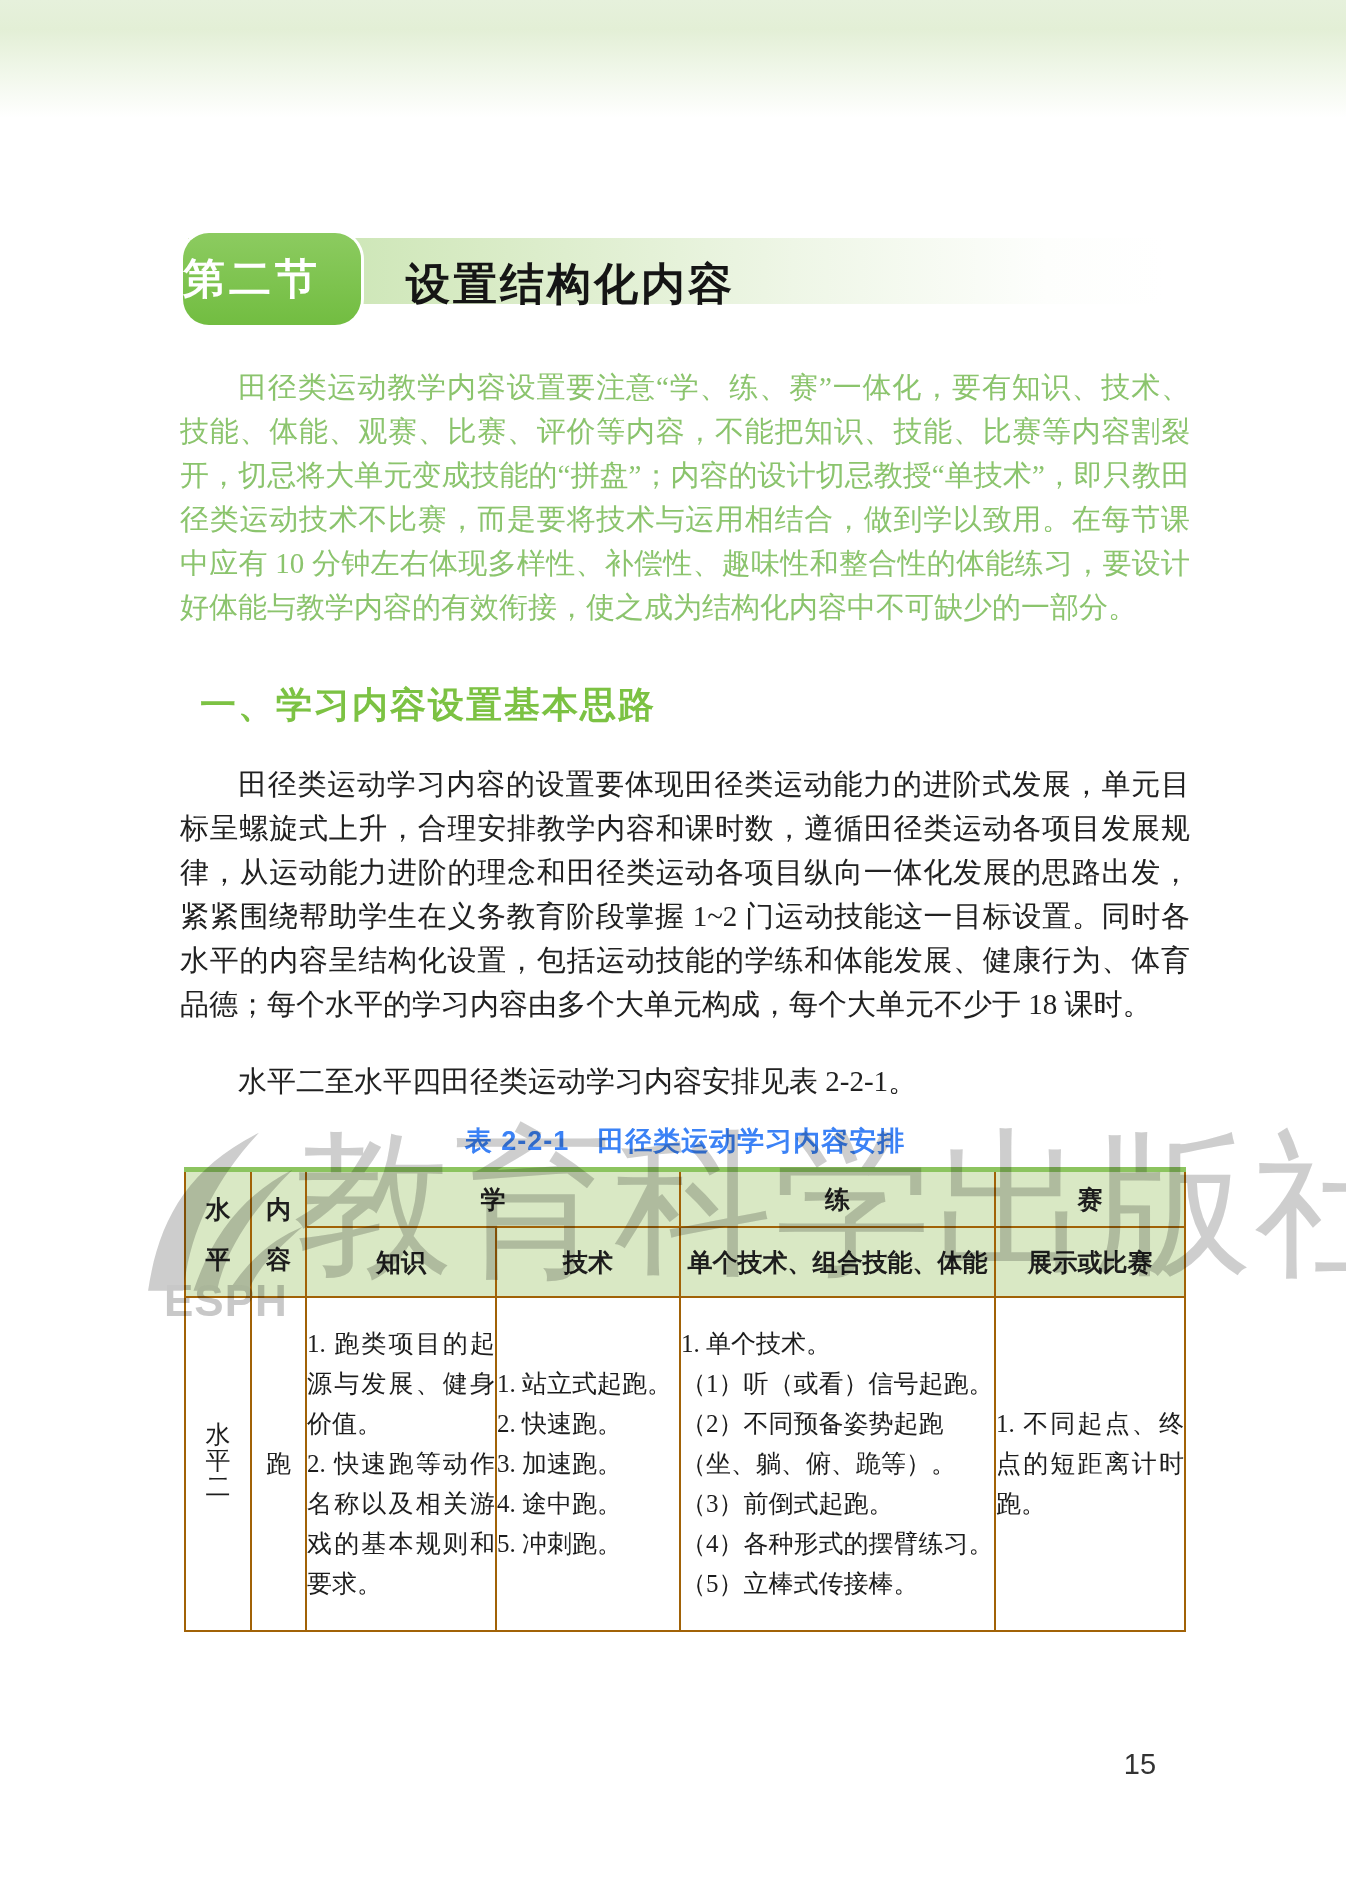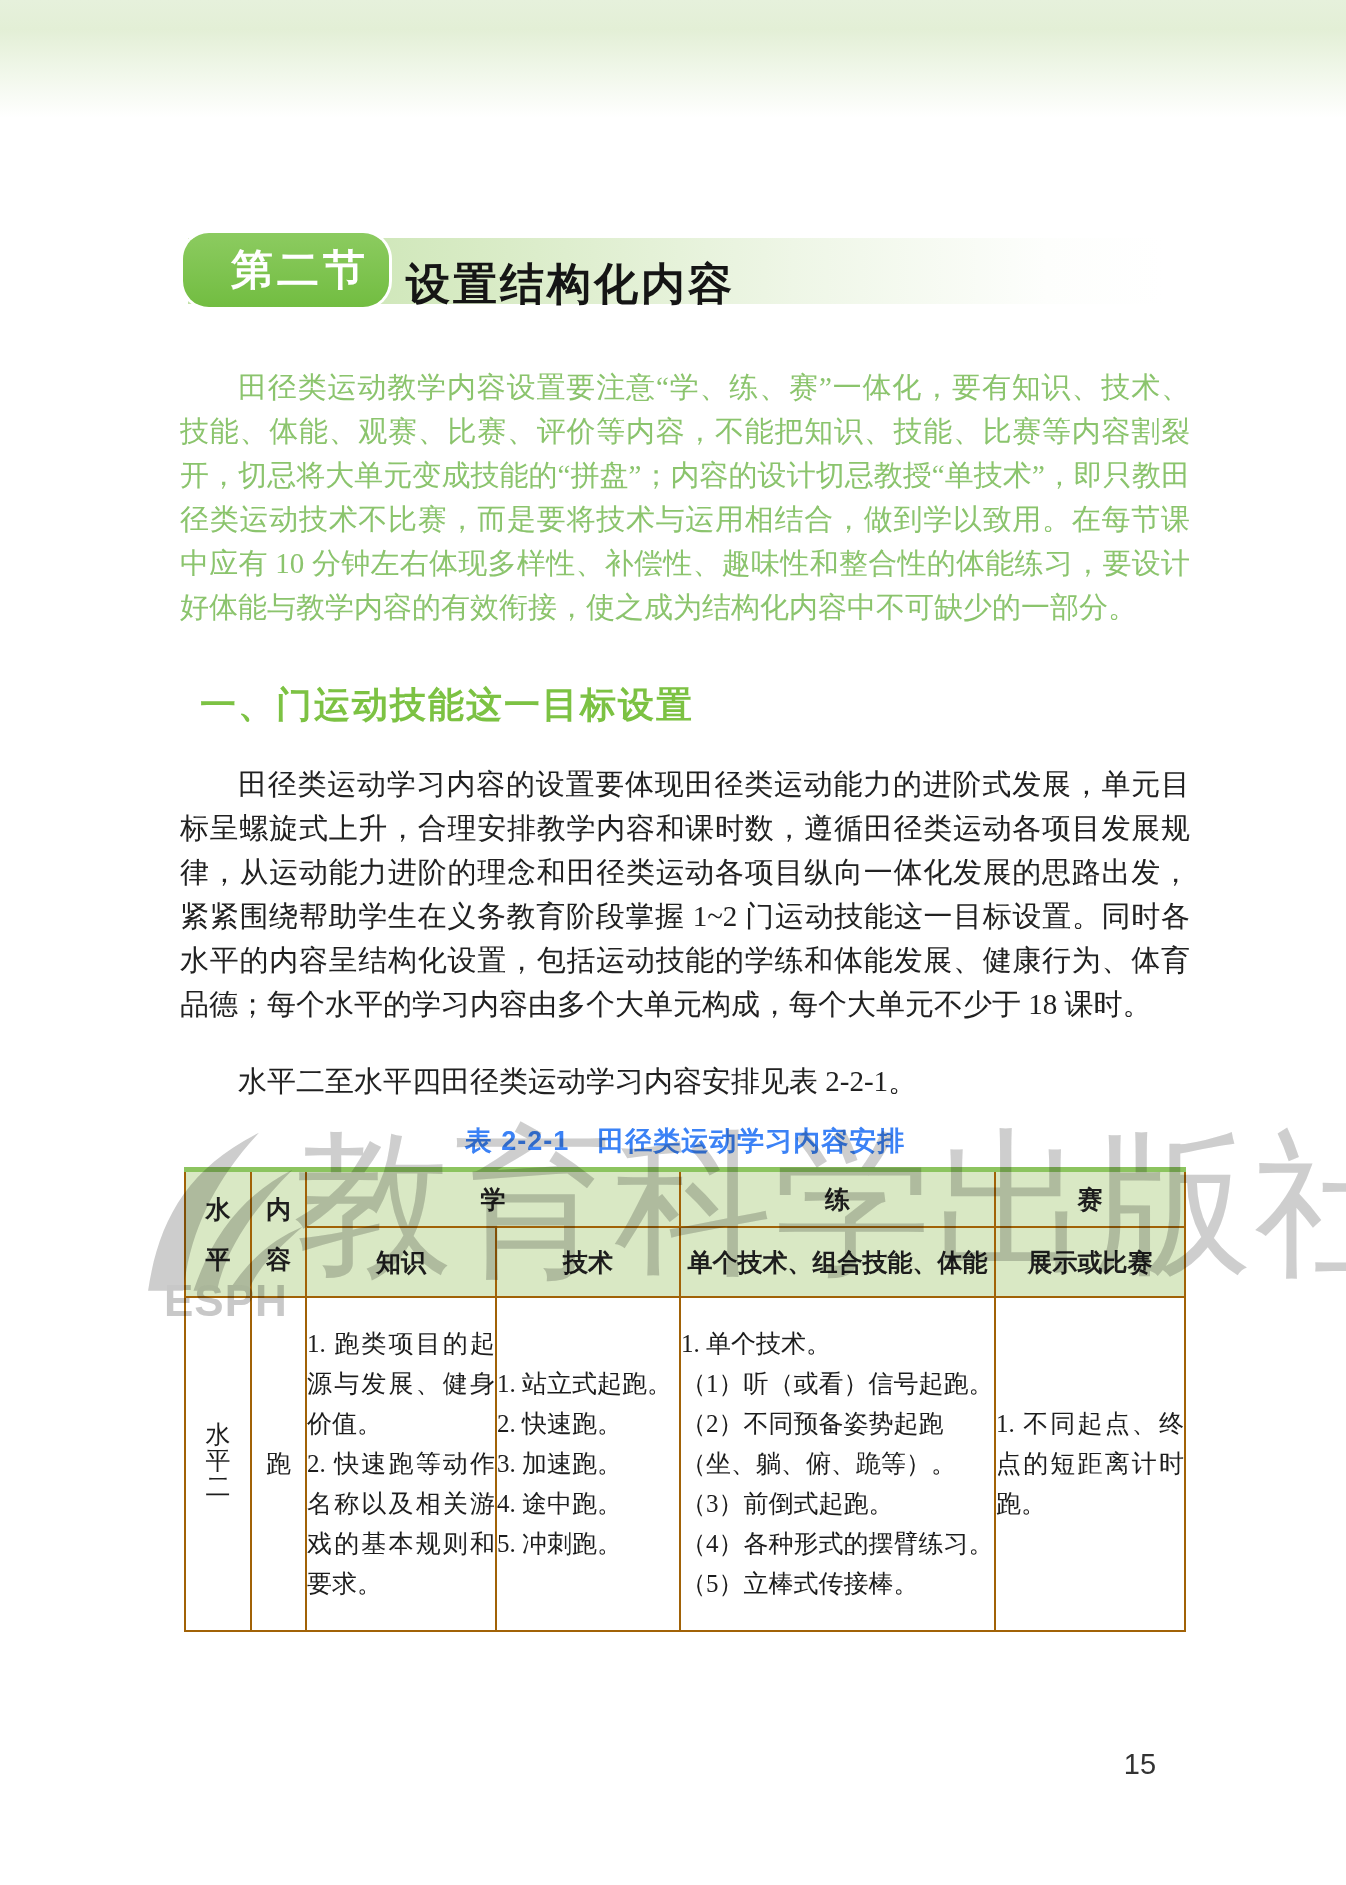--- a/index.html
+++ b/index.html
@@ -13,24 +13,24 @@
   }
   .content{position:absolute;left:180px;top:0;width:1010px;}
 
   
   .section-header{position:relative;margin-top:233px;height:76px;}
   .section-band{
     position:absolute;left:8px;top:5px;width:975px;height:66px;
     background:linear-gradient(90deg,#c2e1a8 0%,#d8ebc5 30%,#eef6e6 62%,#fdfefc 88%,#ffffff 100%);
   }
   .section-badge{
-    position:absolute;left:3px;top:0;width:178px;height:74px;border-radius:26px;
+    position:absolute;left:3px;top:0;width:178px;height:92px;border-radius:26px;
     background:linear-gradient(180deg,#8ccb60,#72bd41);
     box-shadow:0 0 0 3px #ffffff;
-    display:flex;align-items:center;justify-content:center;padding-left:28px;
+    display:flex;align-items:center;justify-content:flex-start;
   }
   .section-badge span{
     color:#ffffff;font-size:42px;font-weight:bold;letter-spacing:4px;
     font-family:"Liberation Sans",sans-serif;
   }
   .section-title{
     position:absolute;left:214px;top:10px;margin:12px;font-size:44px;font-weight:bold;
     color:#151515;letter-spacing:3px;font-family:"Liberation Sans",sans-serif;
   }
 
@@ -114,21 +114,21 @@
     <div class="section-header">
       <div class="section-band"></div>
       <div class="section-badge">
         <span>第二节</span>
       </div>
       <h1 class="section-title">设置结构化内容</h1>
     </div>
 
     <p class="green-para">田径类运动教学内容设置要注意“学、练、赛”一体化，要有知识、技术、技能、体能、观赛、比赛、评价等内容，不能把知识、技能、比赛等内容割裂开，切忌将大单元变成技能的“拼盘”；内容的设计切忌教授“单技术”，即只教田径类运动技术不比赛，而是要将技术与运用相结合，做到学以致用。在每节课中应有 10 分钟左右体现多样性、补偿性、趣味性和整合性的体能练习，要设计好体能与教学内容的有效衔接，使之成为结构化内容中不可缺少的一部分。</p>
 
-    <h2 class="green-heading">一、门运动技能这一目标设置</h2>
+    <h2 class="green-heading">一、学习内容设置基本思路</h2>
 
     <p class="black-para">田径类运动学习内容的设置要体现田径类运动能力的进阶式发展，单元目标呈螺旋式上升，合理安排教学内容和课时数，遵循田径类运动各项目发展规律，从运动能力进阶的理念和田径类运动各项目纵向一体化发展的思路出发，紧紧围绕帮助学生在义务教育阶段掌握 1~2 门运动技能这一目标设置。同时各水平的内容呈结构化设置，包括运动技能的学练和体能发展、健康行为、体育品德；每个水平的学习内容由多个大单元构成，每个大单元不少于 18 课时。</p>
 
 
     <p class="black-para lead">水平二至水平四田径类运动学习内容安排见表 2-2-1。</p>
 
     <div class="table-title">表 2-2-1　田径类运动学习内容安排</div>
 
     <table class="content-table">
       <colgroup>

